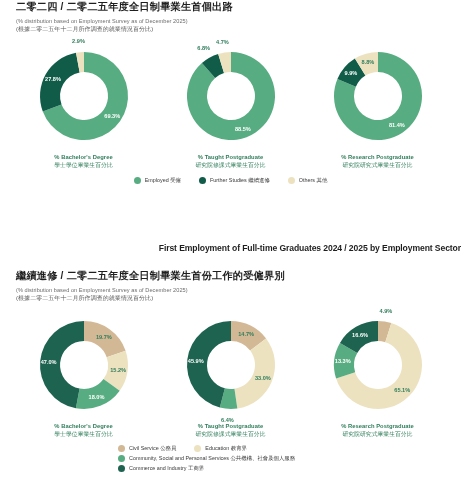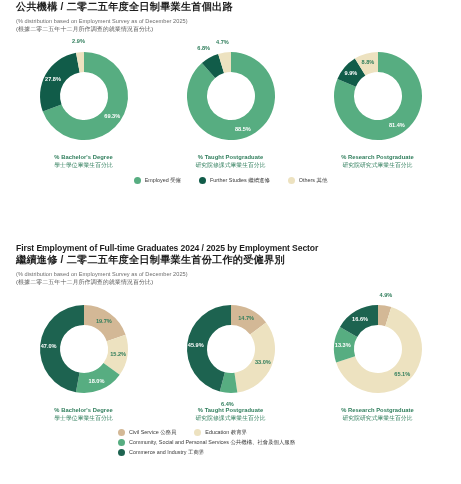--- a/index.html
+++ b/index.html
@@ -12,21 +12,21 @@
     position:relative;
   }
   .page{position:relative;width:461px;height:484px;}
 
   .section{position:absolute;left:0;width:461px;}
   #section-1{top:0;}
   #section-2{top:243px;}
 
   .sec-title-en{
     font-size:8.6px;font-weight:bold;color:#1f1f1f;
-    margin:0 0 0 16px;letter-spacing:-0.1px;
+    margin:0 0 16px 16px;letter-spacing:-0.1px;text-align:right;
   }
   .sec-title-zh{
     font-size:10.2px;font-weight:bold;color:#1f1f1f;
     margin:0 0 4px 16px;letter-spacing:0.2px;
   }
   .sec-sub{
     font-size:5.6px;color:#6d6d6d;margin:0 0 1px 16px;letter-spacing:0.05px;
   }
   .sec-sub-zh{
     font-size:6px;color:#5a5a5a;margin:0 0 0 16px;letter-spacing:0.05px;
@@ -76,21 +76,21 @@
   .pct-dark{color:#ffffff;}
   .pct-green{color:#2f7d5b;}
   .pct-out{color:#2f7d5b;}
 </style>
 </head>
 <body>
 
 <div class="page">
 
   <div class="section" id="section-1">
-    <div class="sec-title-zh">公共機構 / 二零二五年度全日制畢業生首個出路</div>
+    <div class="sec-title-zh">二零二四 / 二零二五年度全日制畢業生首個出路</div>
     <div class="sec-sub">(% distribution based on Employment Survey as of December 2025)</div>
     <div class="sec-sub-zh">(根據二零二五年十二月所作調查的就業情況百分比)</div>
 
     <div class="charts-row" id="s1-charts">
         <div class="chart-cell">
           <div class="donut-wrap">
             <svg width="120" height="118" viewBox="0 0 120 118">
               <path d="M 60 18 A 44 44 0 1 1 18.791804983079537 77.4235100884154 L 37.52280271804339 70.41282368459022 A 24 24 0 1 0 60 38 Z" fill="#57AD81"></path>
               <path d="M 18.791804983079537 77.4235100884154 A 44 44 0 0 1 52.026946400405976 18.728410980205496 L 55.651061672948714 38.39731508011209 A 24 24 0 0 0 37.52280271804339 70.41282368459022 Z" fill="#115C49"></path>
               <path d="M 52.026946400405976 18.728410980205496 A 44 44 0 0 1 60.00000000000003 18 L 60.000000000000014 38 A 24 24 0 0 0 55.651061672948714 38.39731508011209 Z" fill="#EDE2C0"></path>

